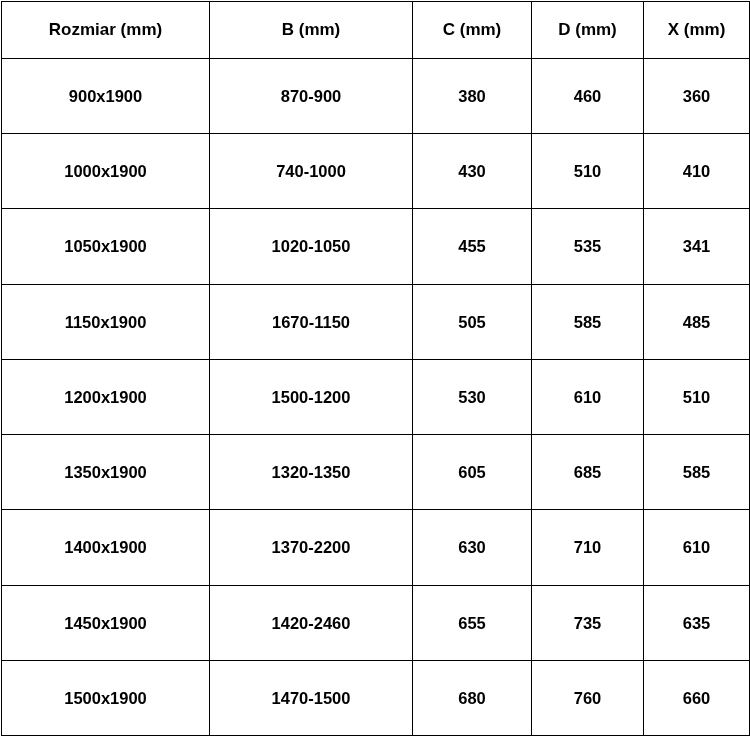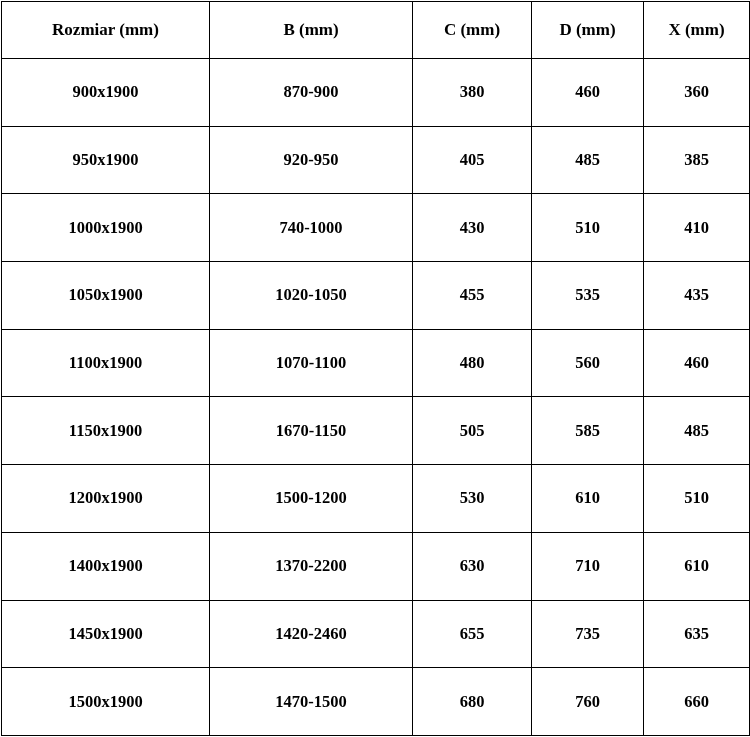--- a/index.html
+++ b/index.html
@@ -12,21 +12,20 @@
     height: 737px;
     font-family: "Liberation Sans", sans-serif;
     color: #000000;
     overflow: hidden;
   }
   .sheet {
     width: 750px;
     height: 737px;
     box-sizing: border-box;
     display: block;
-    font-family: Liberation Serif, serif;
   }
   table.size-table {
     border-collapse: collapse;
     width: 748px;
     height: 735px;
     margin: 1px 0 0 1px;
     table-layout: fixed;
   }
   table.size-table th,
   table.size-table td {
@@ -75,60 +74,53 @@
     </thead>
     <tbody>
       <tr>
         <td>900x1900</td>
         <td>870-900</td>
         <td>380</td>
         <td>460</td>
         <td>360</td>
       </tr>
       <tr>
-        <td>950x1900</td>
-        <td>920-950</td>
-        <td>405</td>
-        <td>485</td>
-        <td>385</td>
-      </tr>
-      <tr>
         <td>1000x1900</td>
         <td>740-1000</td>
         <td>430</td>
         <td>510</td>
         <td>410</td>
       </tr>
       <tr>
         <td>1050x1900</td>
         <td>1020-1050</td>
         <td>455</td>
         <td>535</td>
-        <td>435</td>
-      </tr>
-      <tr>
-        <td>1100x1900</td>
-        <td>1070-1100</td>
-        <td>480</td>
-        <td>560</td>
-        <td>460</td>
+        <td>341</td>
       </tr>
       <tr>
         <td>1150x1900</td>
         <td>1670-1150</td>
         <td>505</td>
         <td>585</td>
         <td>485</td>
       </tr>
       <tr>
         <td>1200x1900</td>
         <td>1500-1200</td>
         <td>530</td>
         <td>610</td>
         <td>510</td>
+      </tr>
+      <tr>
+        <td>1350x1900</td>
+        <td>1320-1350</td>
+        <td>605</td>
+        <td>685</td>
+        <td>585</td>
       </tr>
       <tr>
         <td>1400x1900</td>
         <td>1370-2200</td>
         <td>630</td>
         <td>710</td>
         <td>610</td>
       </tr>
       <tr>
         <td>1450x1900</td>

